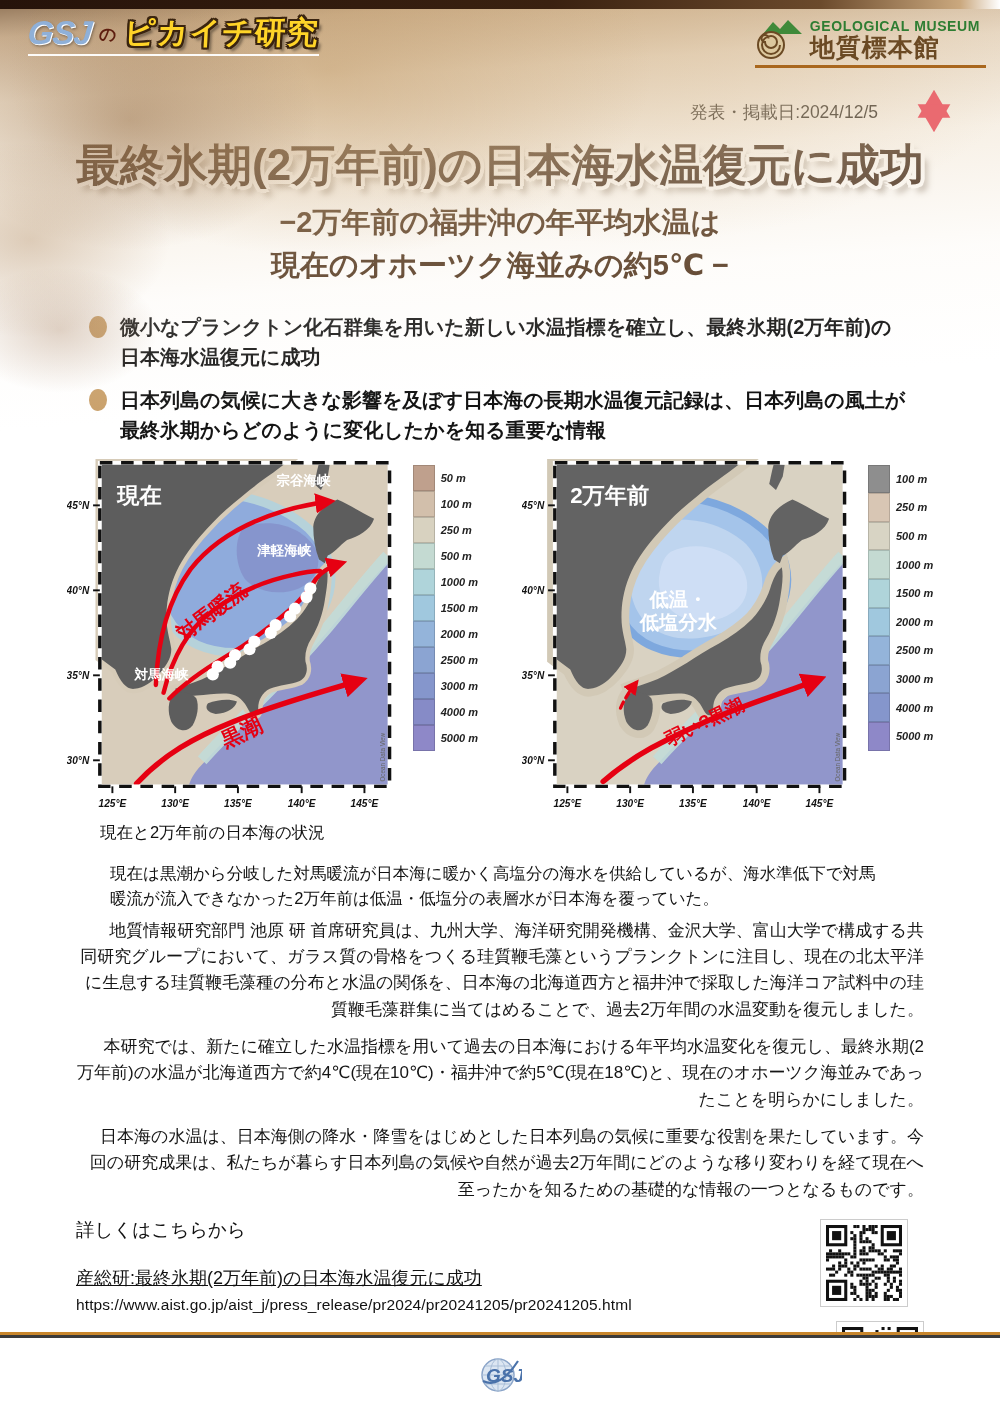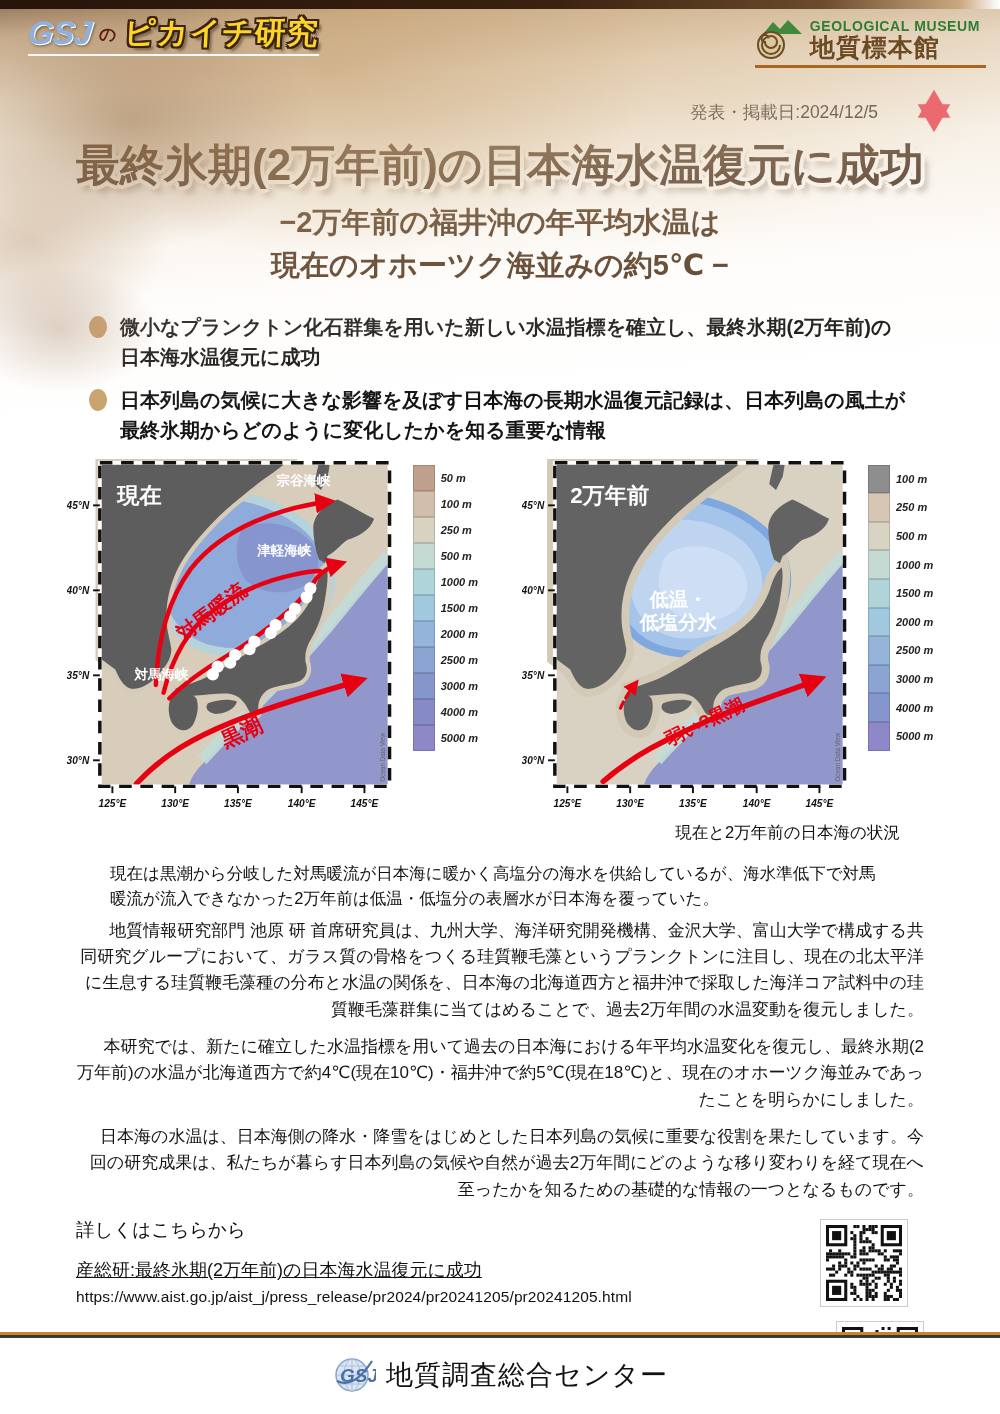--- a/index.html
+++ b/index.html
@@ -65,28 +65,28 @@
   .maps{margin-top:14px;display:flex;justify-content:center;gap:44px;}
   .mapfig{display:flex;align-items:flex-start;}
   .mapsvg{width:338px;height:auto;display:block;}
   .legend{display:flex;flex-direction:column;margin:6px 0 0 8px;text-align:center;}
   .lg-row{display:flex;}
   .lg-sw{width:22px;align-self:stretch;box-shadow:inset 0 0 0 1px rgba(0,0,0,.15);}
   .lg-lb{margin-left:6px;font-size:11px;font-weight:700;font-style:italic;color:#222;align-self:center;white-space:nowrap;}
 
   
   .caption{margin:6px auto 0;width:800px;font-size:16.5px;line-height:1.55;color:#111;}
-  .caption-heading{text-align:right;}
+  .caption-heading{text-align:left;}
   .caption-body{margin-top:15px;padding:0 10px;}
   .bodytext{margin:6px auto 0;width:848px;font-size:17px;line-height:1.55;color:#151515;text-align:right;}
   .bodytext p{text-indent:1.1em;margin-bottom:11px;}
 
   
   .links{margin:14px auto 0;width:848px;display:flex;justify-content:space-between;}
-  .links-heading{font-size:18.5px;color:#111;margin-bottom:16px;}
+  .links-heading{font-size:18.5px;color:#111;margin-bottom:24px;}
   .link-title{font-size:18px;color:#111;text-decoration:underline;}
   .link-url{font-size:15.5px;color:#111;margin:6px 0 30px;letter-spacing:.1px;}
   .qr-col{display:flex;flex-direction:column;gap:14px;align-items:flex-start;padding-top:2px;}
   .qr-box{border:1px solid #ccc;background:#fff;padding:5px;line-height:0;}
   .qr-box.second{margin-left:16px;}
   .qr-svg{width:76px;height:76px;display:block;}
 
   
   footer{position:absolute;left:0;right:0;bottom:0;height:82px;background:#fff;}
   .rule{height:6px;background:var(--rule-orange);border-bottom:3px solid #3a3a3a;}
@@ -837,16 +837,15 @@
   <footer>
     <div class="rule"></div>
     <div class="org-row">
       <svg width="44" height="44" viewBox="0 0 44 44">
         <circle cx="20" cy="22" r="16" fill="#dce6f2" stroke="#8aa4c8" stroke-width="1.5"></circle>
         <path d="M4 22 H36 M20 6 V38 M7 13 H33 M7 31 H33" stroke="#aabfd8" stroke-width="1" fill="none"></path>
         <ellipse cx="20" cy="22" rx="8" ry="16" fill="none" stroke="#aabfd8" stroke-width="1"></ellipse>
         <text x="8" y="29" font-size="19" font-weight="900" font-style="italic" fill="#4a72aa">GSJ</text>
         <path d="M5 28 Q22 36 40 8" stroke="#4a72aa" stroke-width="2.2" fill="none"></path>
       </svg>
-      <span class="org-name">地質調査総合センター</span>
     </div>
   </footer>
 </div>
 
 </body></html>

